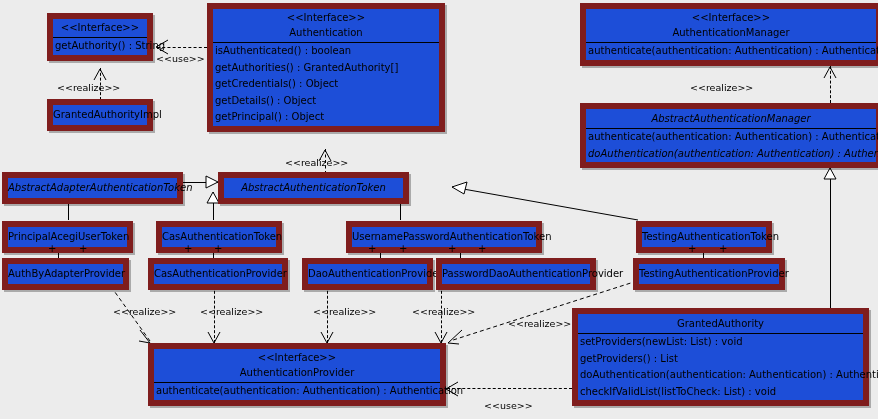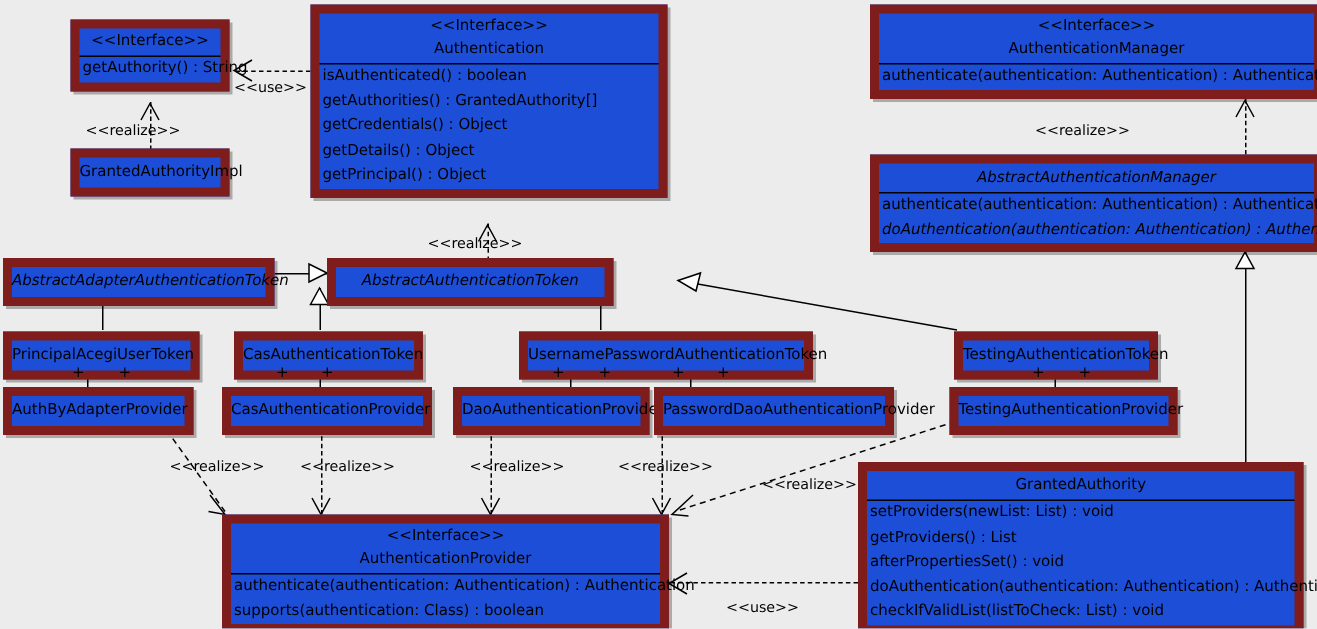--- a/index.html
+++ b/index.html
@@ -305,30 +305,28 @@
     </div>
   </div>
 
   <div class="uml-class" style="left:148px; top:343px; width:298px;">
     <div class="uml-head with-body">
       <span class="stereotype">&lt;&lt;Interface&gt;&gt;</span>
       <span class="cls-name">AuthenticationProvider</span>
     </div>
     <div class="uml-body">
       <span class="member">authenticate(authentication: Authentication) : Authentication</span>
-      <span class="member">supports(authentication: Class) : boolean</span>
     </div>
   </div>
 
   <div class="uml-class" style="left:572px; top:308px; width:297px;">
     <div class="uml-head with-body">
       <span class="cls-name">GrantedAuthority</span>
     </div>
     <div class="uml-body">
       <span class="member">setProviders(newList: List) : void</span>
       <span class="member">getProviders() : List</span>
-      <span class="member">afterPropertiesSet() : void</span>
       <span class="member">doAuthentication(authentication: Authentication) : Authentication</span>
       <span class="member">checkIfValidList(listToCheck: List) : void</span>
     </div>
   </div>
 
 </div>
 
 </body></html>

